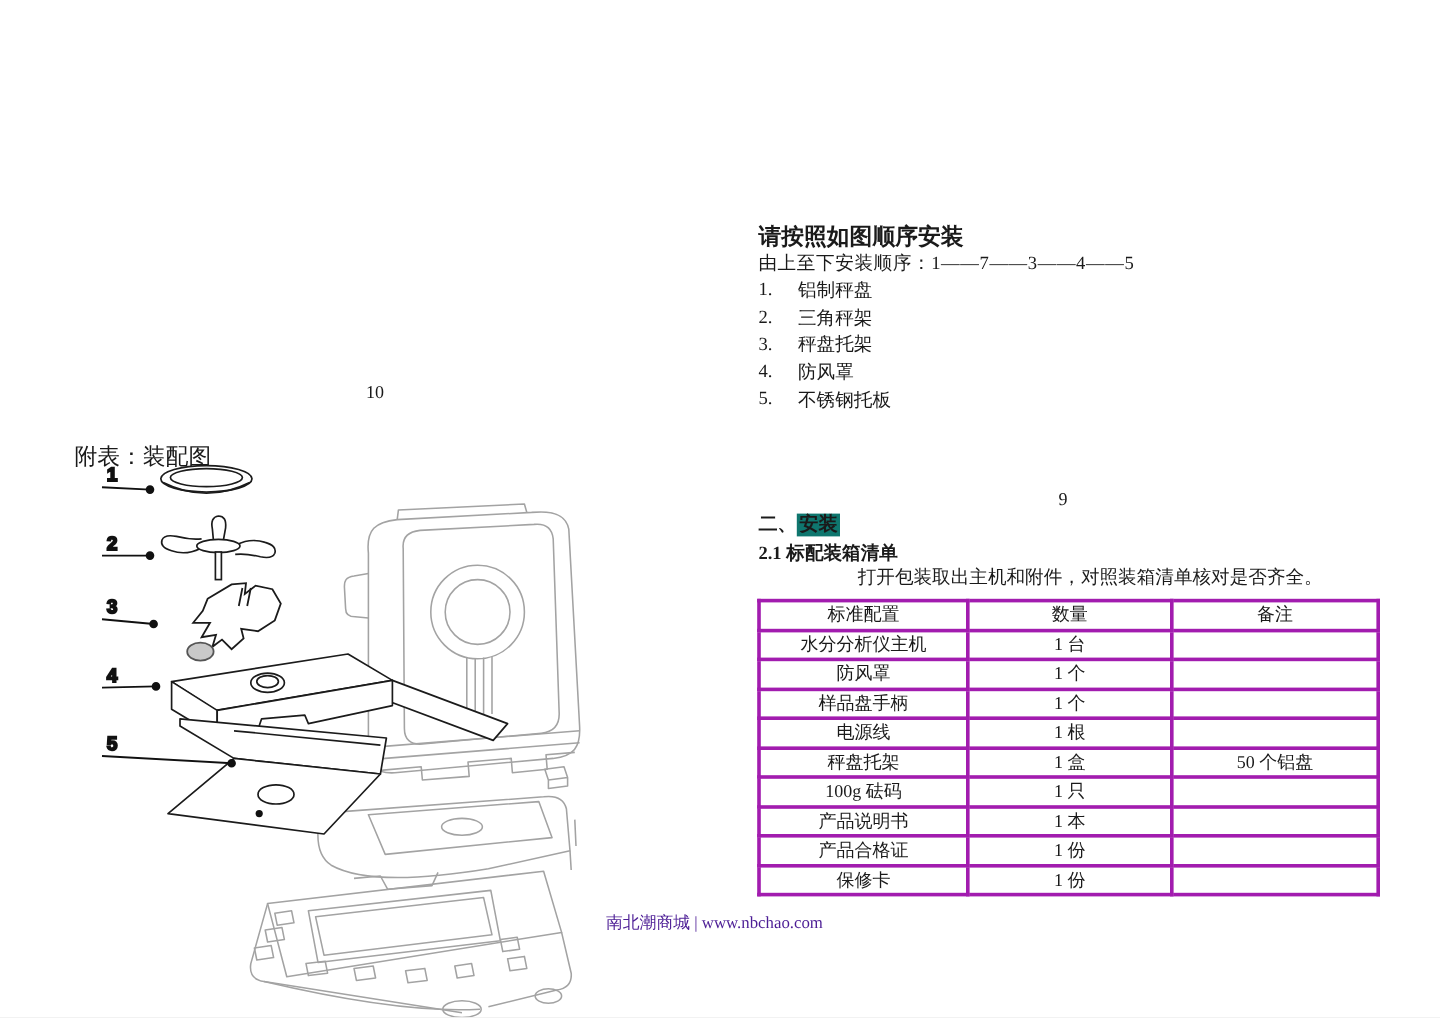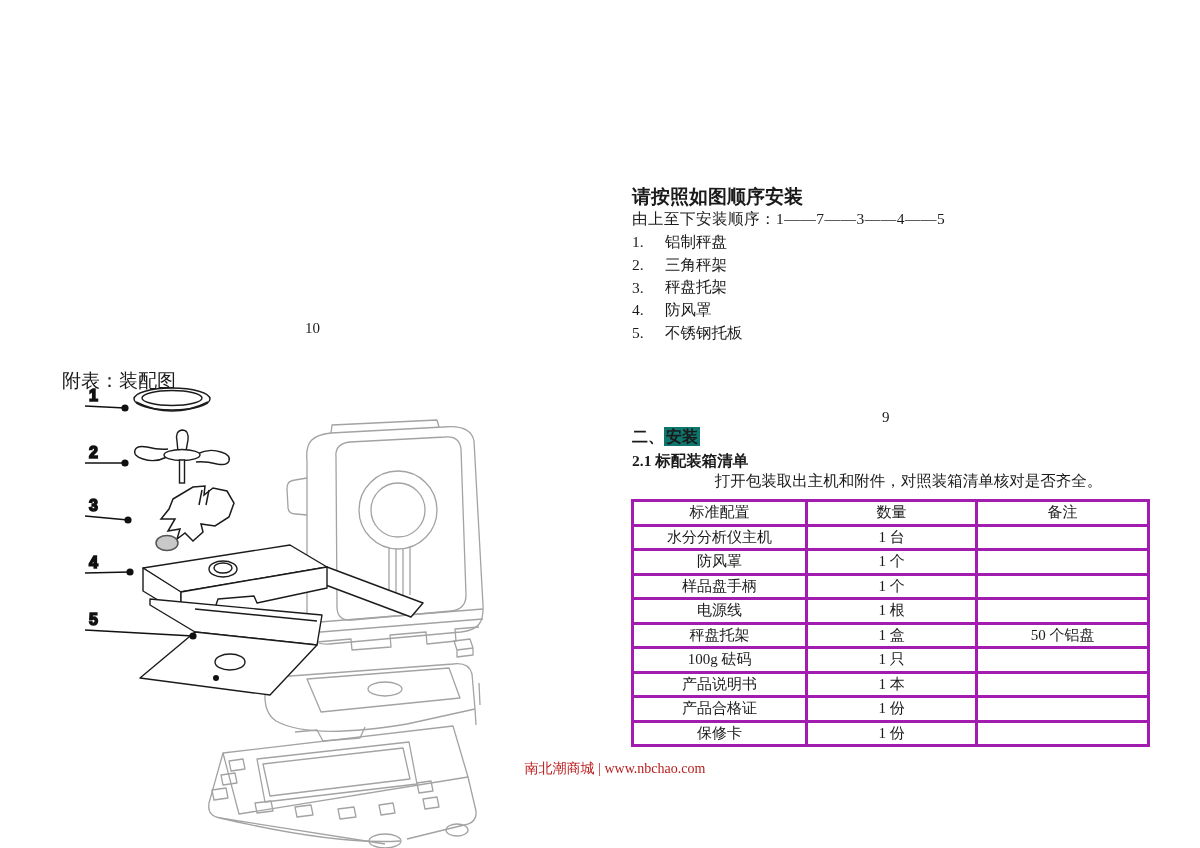--- a/index.html
+++ b/index.html
@@ -18,21 +18,21 @@
   .install-list .step{display:flex;height:22.7px;align-items:center;}
   .install-list .num{width:33px;}
   .section-heading{left:632px;top:427px;font-size:16px;font-weight:bold;}
   .hl{padding:1px 2px;}
   .subsection-heading{left:632px;top:451px;font-size:15.5px;font-weight:bold;}
   .intro{left:632px;top:471px;width:522px;font-size:15.5px;text-indent:2em;text-align:center;}
   .packing-table{left:631px;top:499px;border-collapse:collapse;table-layout:fixed;width:516px;font-size:15px;}
   .packing-table th,.packing-table td{border:3px solid #a21caf;height:21.5px;padding:0 6px;overflow:hidden;white-space:nowrap;}
   .packing-table th{font-weight:normal;text-align:center;}
   .packing-table td{text-align:center;}
-  .footer-mark{left:505px;top:760px;width:220px;text-align:center;font-size:14px;color:#b91c1c;}
+  .footer-mark{left:505px;top:760px;width:220px;font-size:14px;color:#4c1d95;}
   .diagram{left:55px;top:383px;}
   svg text.part-label{font-family:"Liberation Sans","DejaVu Sans",sans-serif;font-weight:bold;font-size:16px;fill:#111;}
 </style>
 </head>
 <body>
 
 <div class="page">
 
   <div class="abs page-num-10">10</div>
   <div class="abs caption-left">附表：装配图</div>

